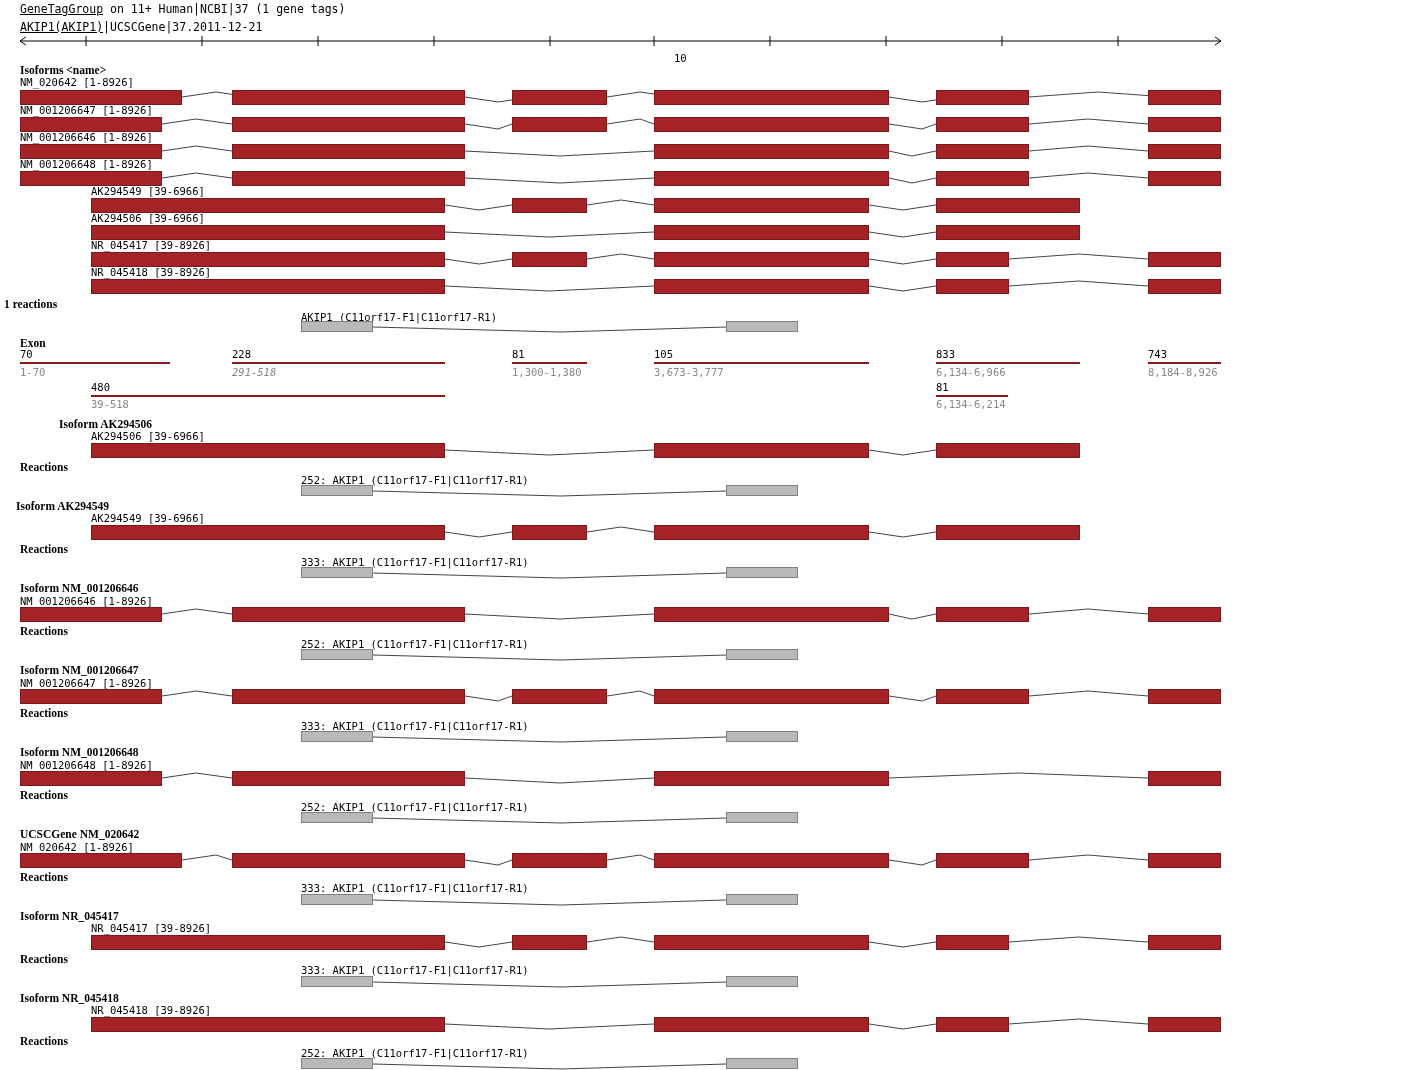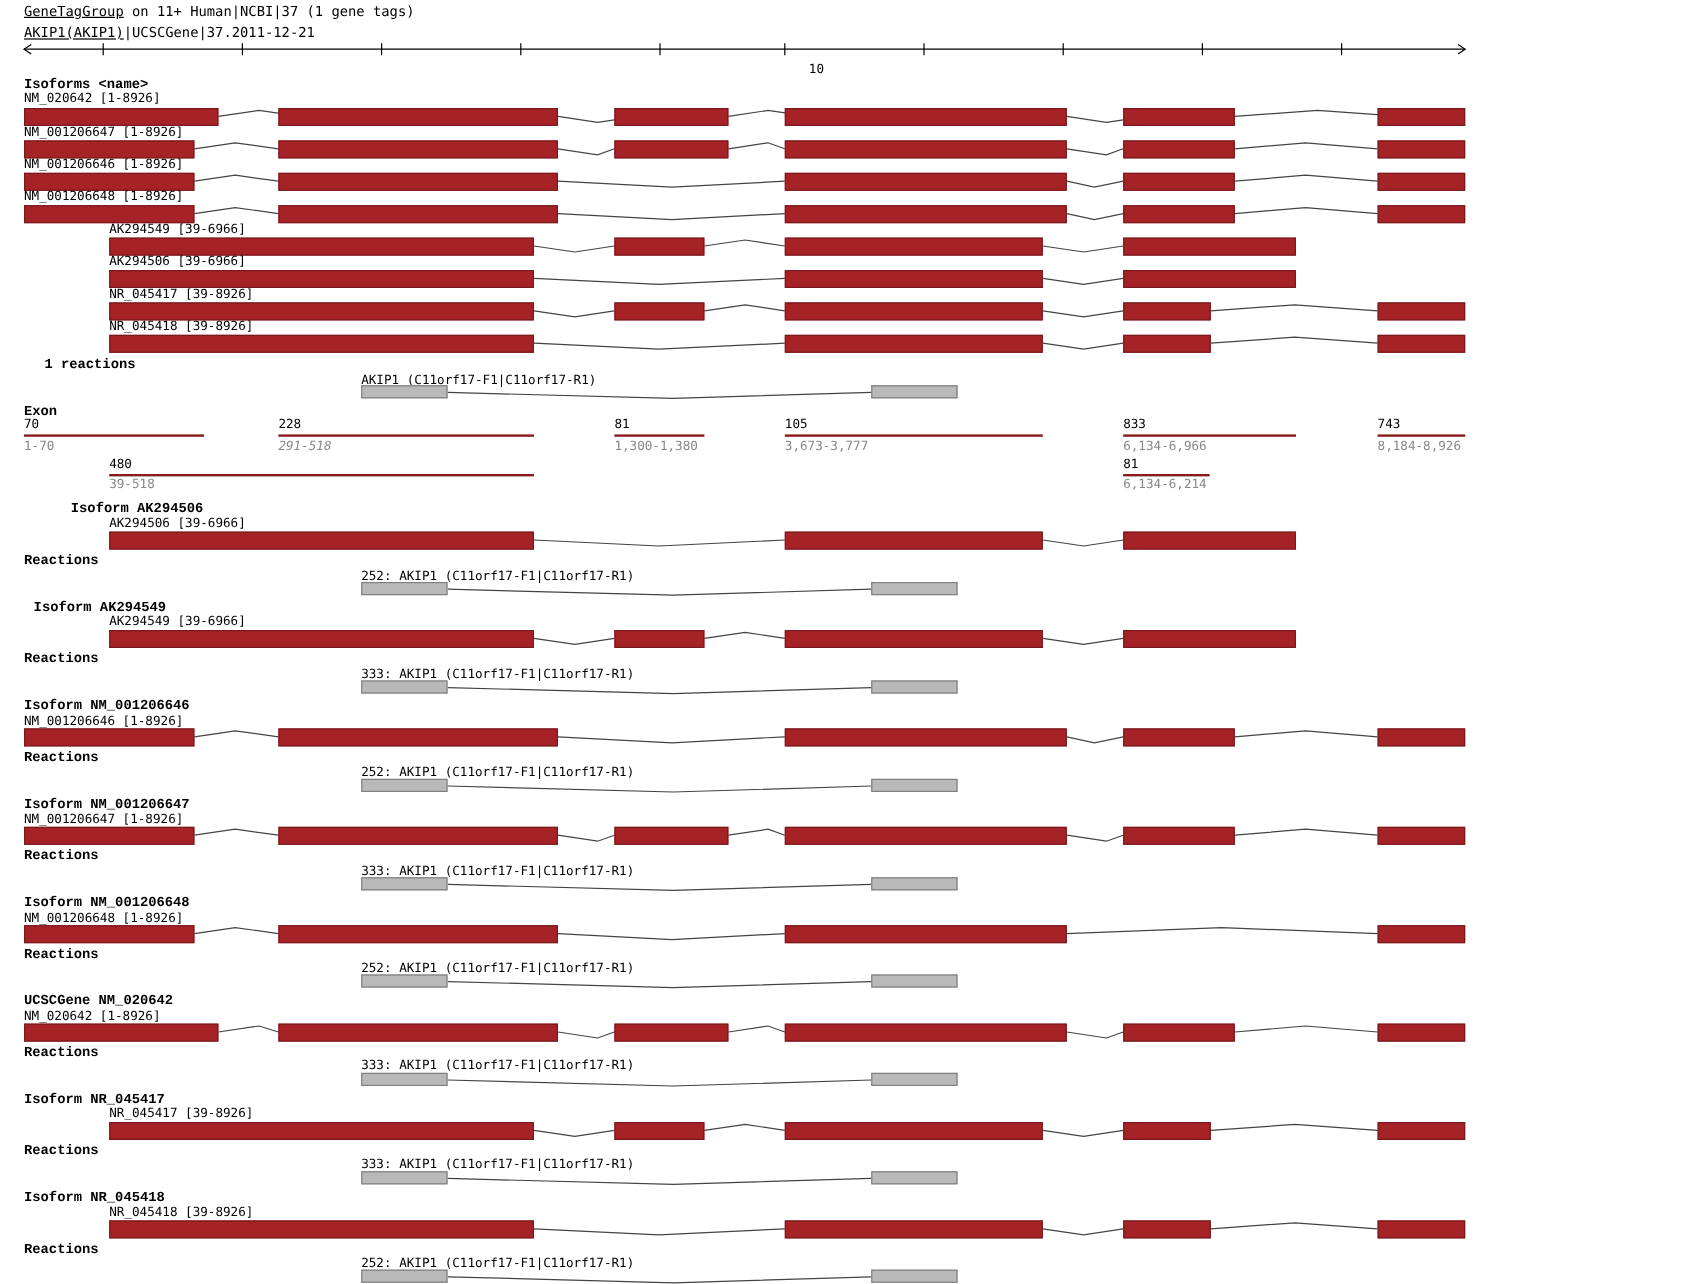--- a/index.html
+++ b/index.html
@@ -29,21 +29,21 @@
     white-space: pre;
     color: #000;
   }
   .lbl-gray {
     font-family: "DejaVu Sans Mono", monospace;
     font-size: 10.5px;
     white-space: pre;
     color: #888888;
   }
   .sect {
-    font-family: Liberation Mono, monospace;
+    font-family: Liberation Serif, serif;
     font-size: 11.5px;
     font-weight: bold;
     white-space: pre;
     color: #000;
   }
   .exonbar {
     background: #a52226;
     height: 15px;
     border: 1px solid #7a1a1d;
     box-sizing: border-box;
@@ -213,21 +213,21 @@
       <polyline points="778,8 812,13 845,8" fill="none" stroke="#444" stroke-width="1"></polyline>
       <polyline points="918,8 988,3 1057,8" fill="none" stroke="#444" stroke-width="1"></polyline>
     </svg>
   </div>
   <div class="abs exonbar" style="left:0px;    top:1px; width:354px;"></div>
   <div class="abs exonbar" style="left:563px;  top:1px; width:215px;"></div>
   <div class="abs exonbar" style="left:845px;  top:1px; width:73px;"></div>
   <div class="abs exonbar" style="left:1057px; top:1px; width:73px;"></div>
 </div>
 
-<div class="abs sect" style="left:37px; top:298px;text-align:center;">1 reactions</div>
+<div class="abs sect" style="left:4px; top:298px;text-align:center;">1 reactions</div>
 <div class="abs lbl" style="left:301px; top:311px;">AKIP1 (C11orf17-F1|C11orf17-R1)</div>
 <div class="abs" style="left:301px; top:321px; width:497px; height:13px;">
   <div class="abs intron" style="left:0; top:0;">
     <svg width="497" height="13">
       <polyline points="72,6 260,11 425,6" fill="none" stroke="#444" stroke-width="1"></polyline>
     </svg>
   </div>
   <div class="abs graybar" style="left:0px;   top:0px; width:72px;"></div>
   <div class="abs graybar" style="left:425px; top:0px; width:72px;"></div>
 </div>
@@ -284,21 +284,21 @@
 <div class="abs" style="left:301px; top:485px; width:497px; height:13px;">
   <div class="abs intron" style="left:0; top:0;">
     <svg width="497" height="13">
         <polyline points="72,6 260,11 425,6" fill="none" stroke="#444" stroke-width="1"></polyline>
       </svg>
   </div>
   <div class="abs graybar" style="left:0px;   top:0px; width:72px;"></div>
   <div class="abs graybar" style="left:425px; top:0px; width:72px;"></div>
 </div>
 
-<div class="abs sect" style="left:28px; top:500px;text-align:center;">Isoform AK294549</div>
+<div class="abs sect" style="left:16px; top:500px;text-align:center;">Isoform AK294549</div>
 <div class="abs lbl" style="left:91px; top:512px;">AK294549 [39-6966]</div>
 <div class="abs" style="left:91px; top:524px; width:1000px; height:16px;">
   <div class="abs intron" style="left:0; top:0;">
     <svg width="1000" height="16">
       <polyline points="354,8 388,13 421,8" fill="none" stroke="#444" stroke-width="1"></polyline>
       <polyline points="496,8 530,3 563,8" fill="none" stroke="#444" stroke-width="1"></polyline>
       <polyline points="778,8 812,13 845,8" fill="none" stroke="#444" stroke-width="1"></polyline>
     </svg>
   </div>
   <div class="abs exonbar" style="left:0px;   top:1px; width:354px;"></div>

